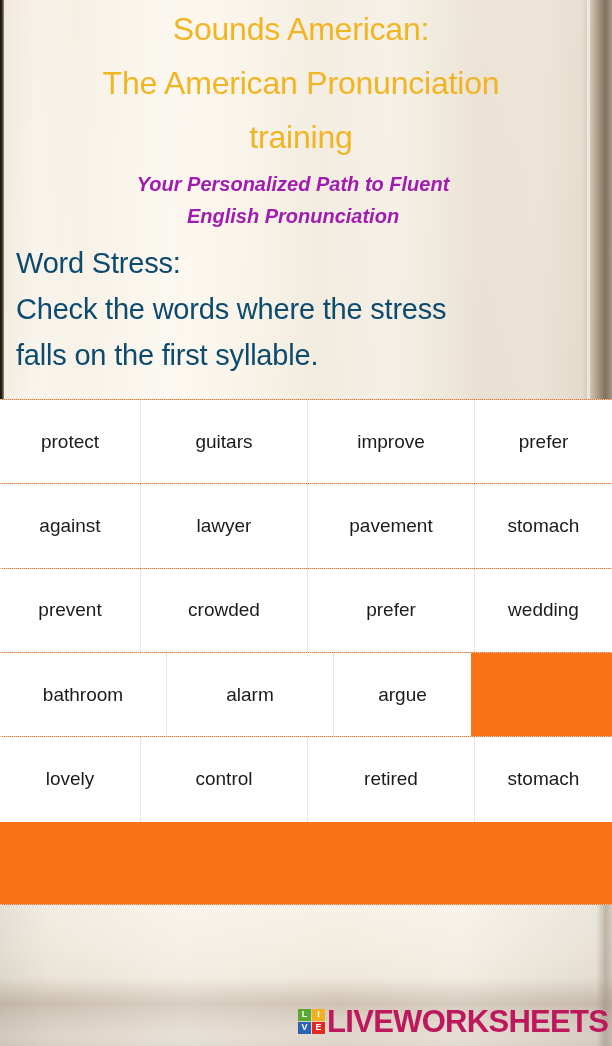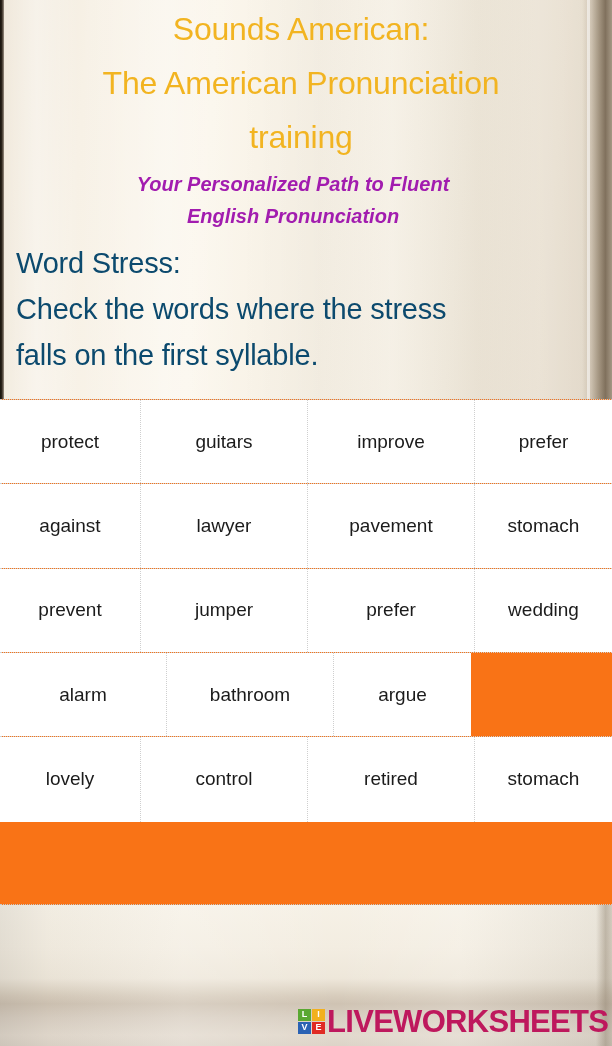--- a/index.html
+++ b/index.html
@@ -281,28 +281,28 @@
 
     <div class="grid-row">
       <div class="grid-cell c0">against</div>
       <div class="grid-cell c1">lawyer</div>
       <div class="grid-cell c2">pavement</div>
       <div class="grid-cell c3">stomach</div>
     </div>
 
     <div class="grid-row">
       <div class="grid-cell c0">prevent</div>
-      <div class="grid-cell c1">jumper</div>
+      <div class="grid-cell c1">crowded</div>
       <div class="grid-cell c2">prefer</div>
       <div class="grid-cell c3">wedding</div>
     </div>
 
     <div class="grid-row">
+      <div class="grid-cell c1">bathroom</div>
       <div class="grid-cell c2">alarm</div>
-      <div class="grid-cell c1">bathroom</div>
       <div class="grid-cell c3">argue</div>
     </div>
 
 
     <div class="grid-row last">
       <div class="grid-cell c0">lovely</div>
       <div class="grid-cell c1">control</div>
       <div class="grid-cell c2">retired</div>
       <div class="grid-cell c3">stomach</div>
     </div>

